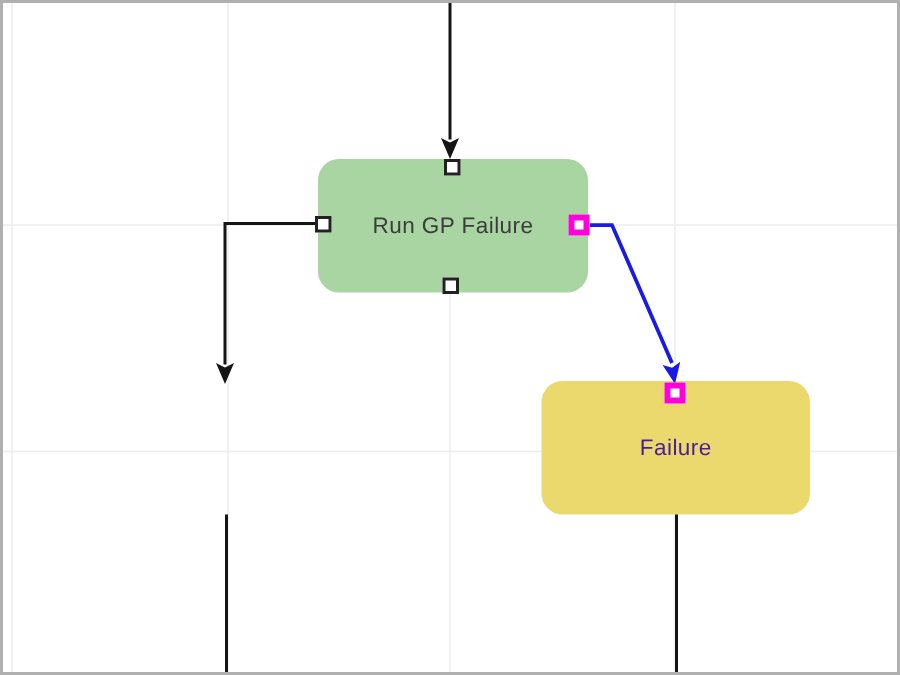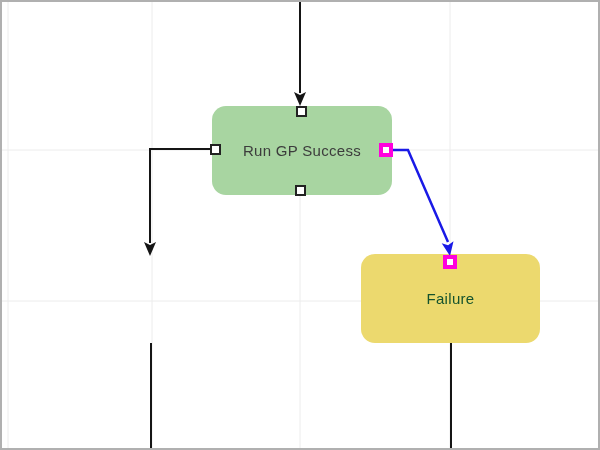--- a/index.html
+++ b/index.html
@@ -47,24 +47,24 @@
   <svg id="grid-layer" width="600" height="450">
       <line x1="8" y1="0" x2="8" y2="450" stroke="#ececec" stroke-width="1"></line>
       <line x1="152" y1="0" x2="152" y2="450" stroke="#ececec" stroke-width="1"></line>
       <line x1="300" y1="0" x2="300" y2="450" stroke="#ececec" stroke-width="1"></line>
       <line x1="450" y1="0" x2="450" y2="450" stroke="#ececec" stroke-width="1"></line>
       <line x1="0" y1="150" x2="600" y2="150" stroke="#ececec" stroke-width="1"></line>
       <line x1="0" y1="301" x2="600" y2="301" stroke="#ececec" stroke-width="1"></line>
     </svg>
 
   <div class="node" style="left: 212px; top: 106px; width: 180px; height: 89px; border-radius: 14px; background: rgb(168, 213, 161);">
-      <span class="node-label" style="color: rgb(60, 60, 60);">Run GP Success</span>
+      <span class="node-label" style="color: rgb(60, 60, 60);">Run GP Failure</span>
     </div>
     <div class="node" style="left: 361px; top: 254px; width: 179px; height: 89px; border-radius: 14px; background: rgb(236, 217, 110);">
-      <span class="node-label" style="color: #14532d;">Failure</span>
+      <span class="node-label" style="color: #4c1d95;">Failure</span>
     </div>
     <svg id="edge-layer" width="600" height="450">
       <polyline points="300,0 300,93" fill="none" stroke="#151515" stroke-width="2"></polyline>
       <polygon points="300.0,106.0 294.0,92.0 300.0,95.0 306.0,92.0" fill="#151515" stroke="none"></polygon>
       <polyline points="212,149 150,149 150,243" fill="none" stroke="#151515" stroke-width="2"></polyline>
       <polygon points="150.0,256.0 144.0,242.0 150.0,245.0 156.0,242.0" fill="#151515" stroke="none"></polygon>
       <polyline points="151,343 151,448" fill="none" stroke="#151515" stroke-width="2"></polyline>
       <polyline points="451,343 451,448" fill="none" stroke="#151515" stroke-width="2"></polyline>
       <polyline points="393,150 408,150 448,242" fill="none" stroke="#1a1ae6" stroke-width="2.5"></polyline>
       <polygon points="450.0,256.0 441.7,243.3 448.1,245.2 453.5,241.2" fill="#1a1ae6" stroke="none"></polygon>

